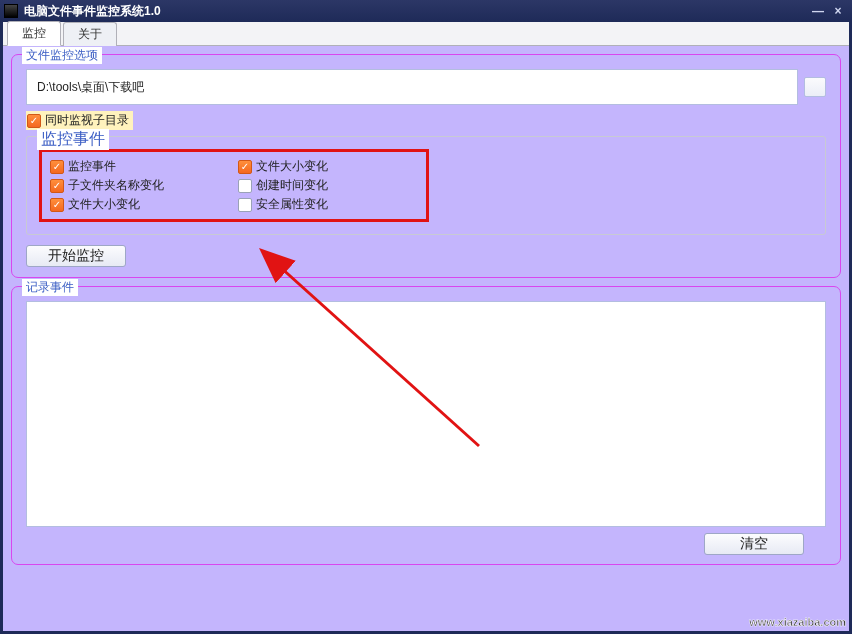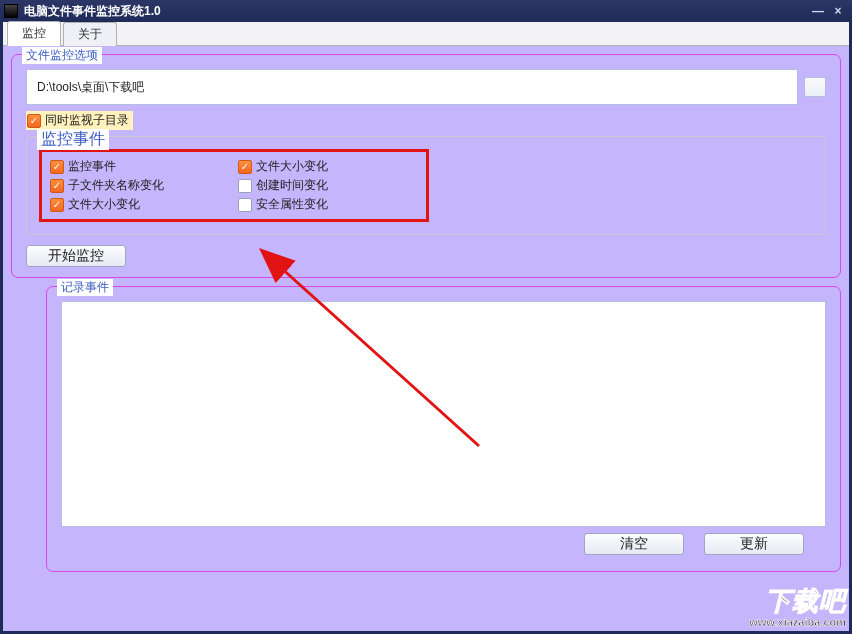--- a/index.html
+++ b/index.html
@@ -313,37 +313,35 @@
           </div>
         </div>
 
       </div>
 
       <div class="btn-row">
         <button class="btn">开始监控</button>
       </div>
     </div>
 
-    <div class="groupbox" style="padding-bottom:16px;margin-left:35px;">
+    <div class="groupbox" style="padding-bottom:9px;">
       <div class="legend">记录事件</div>
       <div class="log-area"></div>
       <div class="bottom-btns">
         <button class="btn">清空</button>
-        <button class="btn">更新</button>
       </div>
     </div>
 
     <svg class="arrow-annot" style="left:256px; top:200px;" width="240" height="220">
       <defs>
         <marker id="ah" markerWidth="14" markerHeight="14" refX="3" refY="5" orient="auto">
           <polygon points="0,0 12,5 0,10" fill="#e11313"></polygon>
         </marker>
       </defs>
       <line x1="220" y1="200" x2="20" y2="20" stroke="#e11313" stroke-width="3" marker-end="url(#ah)"></line>
     </svg>
 
   </div>
 </div>
 
 <div class="watermark">
-  <div class="big">下载吧</div>
   <div class="small">www.xiazaiba.com</div>
 </div>
 
 </body></html>

